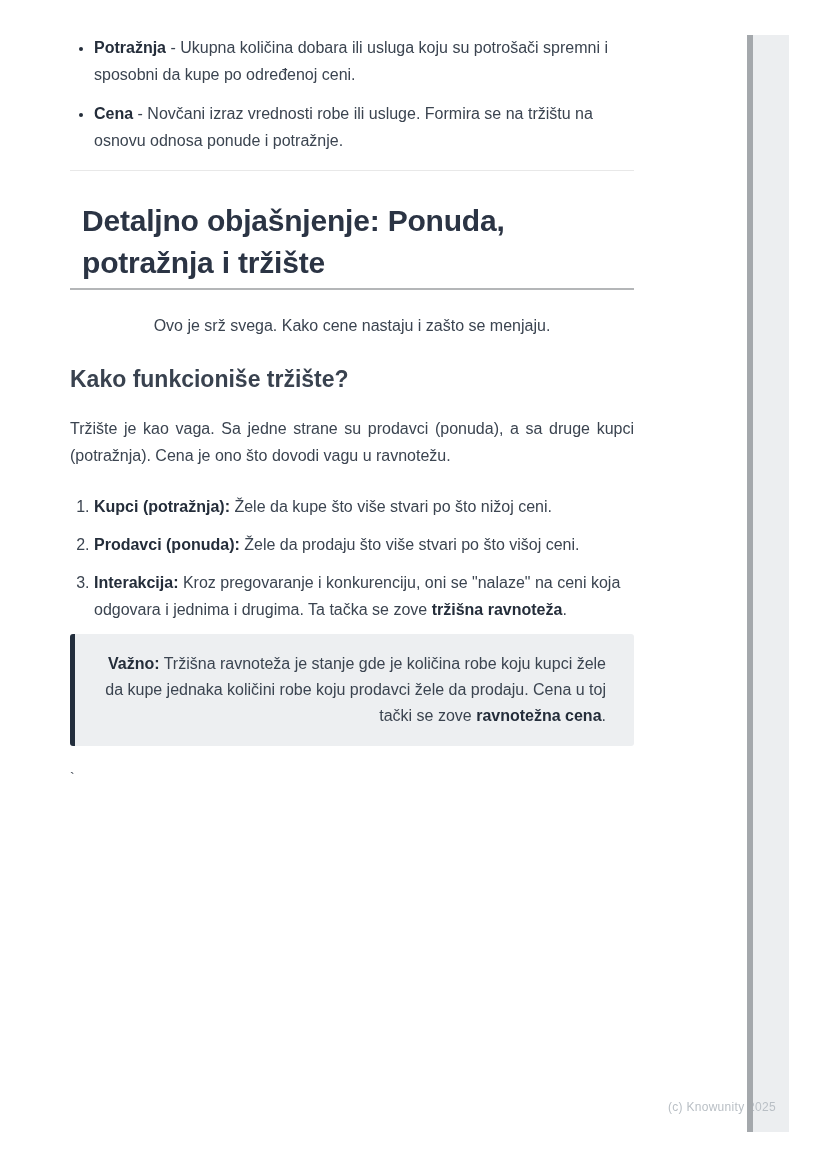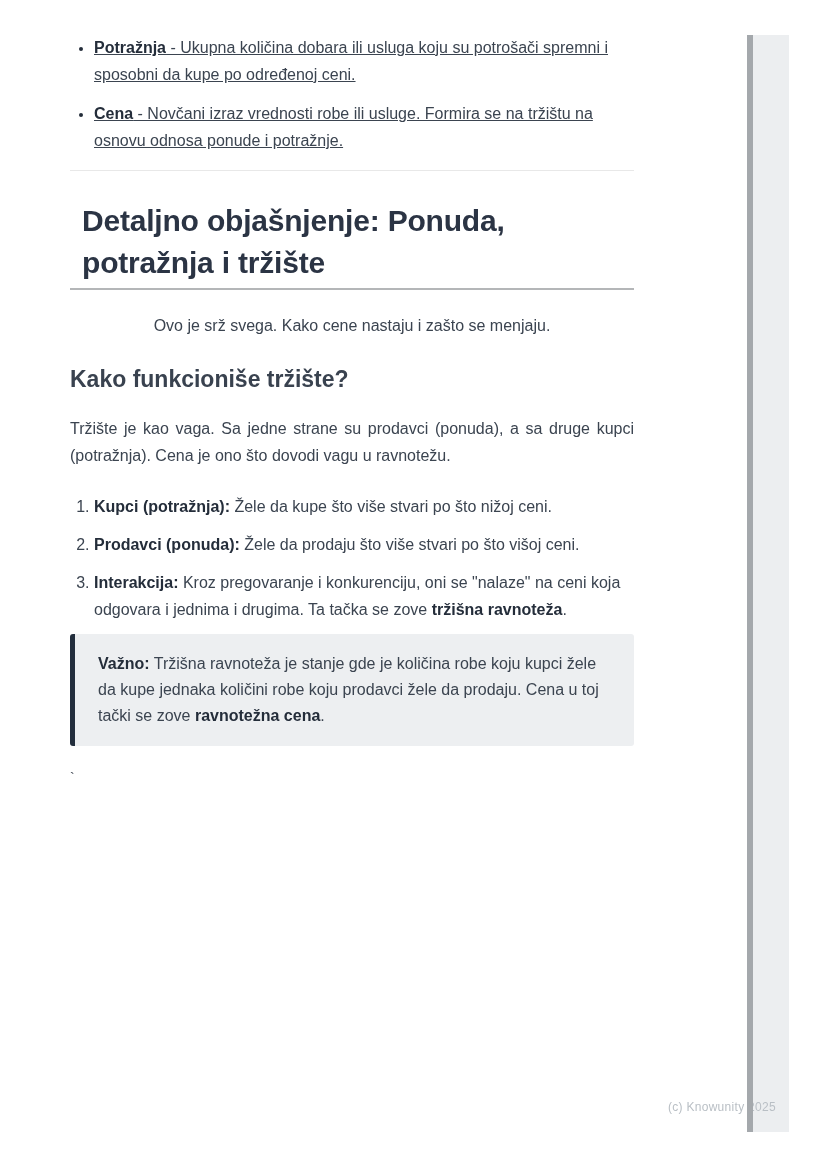--- a/index.html
+++ b/index.html
@@ -21,21 +21,20 @@
     left: 70px;
     top: 0;
     width: 564px;
   }
   strong { color: #242d3a; font-weight: 700; }
 
   ul.bullets {
     margin: 34px 0 0 0;
     padding-left: 24px;
     list-style: disc;
-    text-decoration: underline;
   }
   ul.bullets li {
     font-size: 16px;
     line-height: 27px;
     margin-bottom: 12px;
     padding-left: 0px;
   }
   ul.bullets li::marker { color: #242d3a; font-size: 13px; }
 
   hr.divider-light {
@@ -93,20 +92,21 @@
 
   .callout {
     margin-top: 8px;
     background: #edeff1;
     border-left: 5px solid #232e3d;
     border-radius: 3px;
     padding: 17px 28px 17px 23px;
     font-size: 16px;
     line-height: 26px;
     box-sizing: border-box;
+    text-align: right;
   }
 
   .stray-char {
     display: block;
     margin-top: 24px;
     font-size: 14px;
     color: #3b4450;
   }
 
   .footer-credit {

